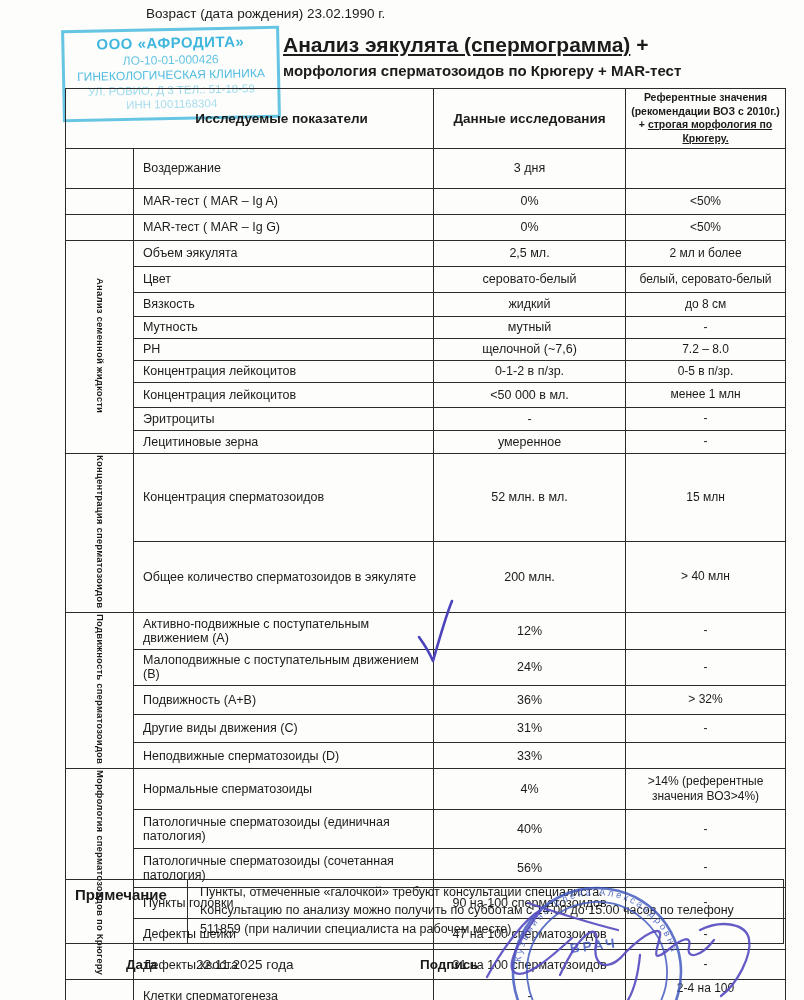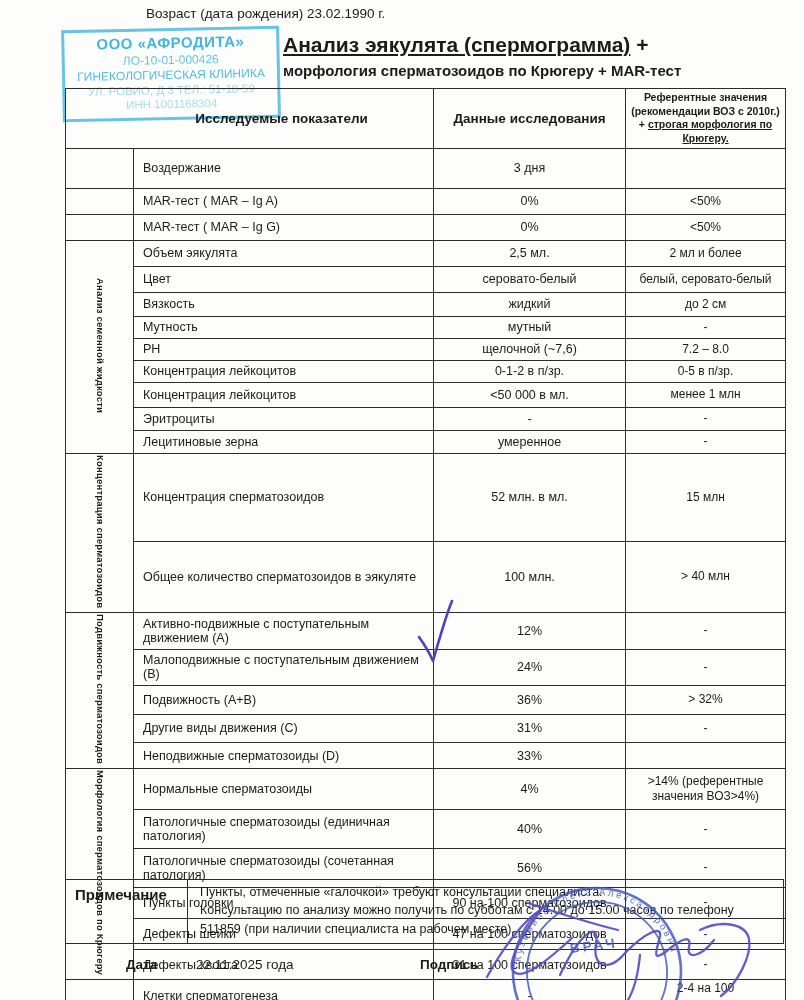--- a/index.html
+++ b/index.html
@@ -122,21 +122,21 @@
           <td class="ref">2 мл и более</td>
         </tr>
         <tr style="height: 26px;">
           <td class="param">Цвет</td>
           <td class="value">серовато-белый</td>
           <td class="ref">белый, серовато-белый</td>
         </tr>
         <tr style="height: 24px;">
           <td class="param">Вязкость</td>
           <td class="value">жидкий</td>
-          <td class="ref">до 2 см</td>
+          <td class="ref">до 8 см</td>
         </tr>
         <tr style="height: 22px;">
           <td class="param">Мутность</td>
           <td class="value">мутный</td>
           <td class="ref">-</td>
         </tr>
         <tr style="height: 22px;">
           <td class="param">PH</td>
           <td class="value">щелочной (~7,6)</td>
           <td class="ref">7.2 – 8.0</td>
@@ -162,21 +162,21 @@
           <td class="ref">-</td>
         </tr>
         <tr style="height: 36px;">
           <td class="group-cell" rowspan="2"><span class="vlabel">Концентрация сперматозоидов</span></td>
           <td class="param">Концентрация сперматозоидов</td>
           <td class="value">52 млн. в мл.</td>
           <td class="ref">15 млн</td>
         </tr>
         <tr style="height: 29px;">
           <td class="param">Общее количество сперматозоидов в эякуляте</td>
-          <td class="value">100 млн.</td>
+          <td class="value">200 млн.</td>
           <td class="ref">&gt; 40 млн</td>
         </tr>
         <tr style="height: 25px;">
           <td class="group-cell" rowspan="5"><span class="vlabel">Подвижность сперматозоидов</span></td>
           <td class="param">Активно-подвижные с поступательным движением (А)</td>
           <td class="value">12%</td>
           <td class="ref">-</td>
         </tr>
         <tr style="height: 25px;">
           <td class="param">Малоподвижные с поступательным движением (В)</td>

